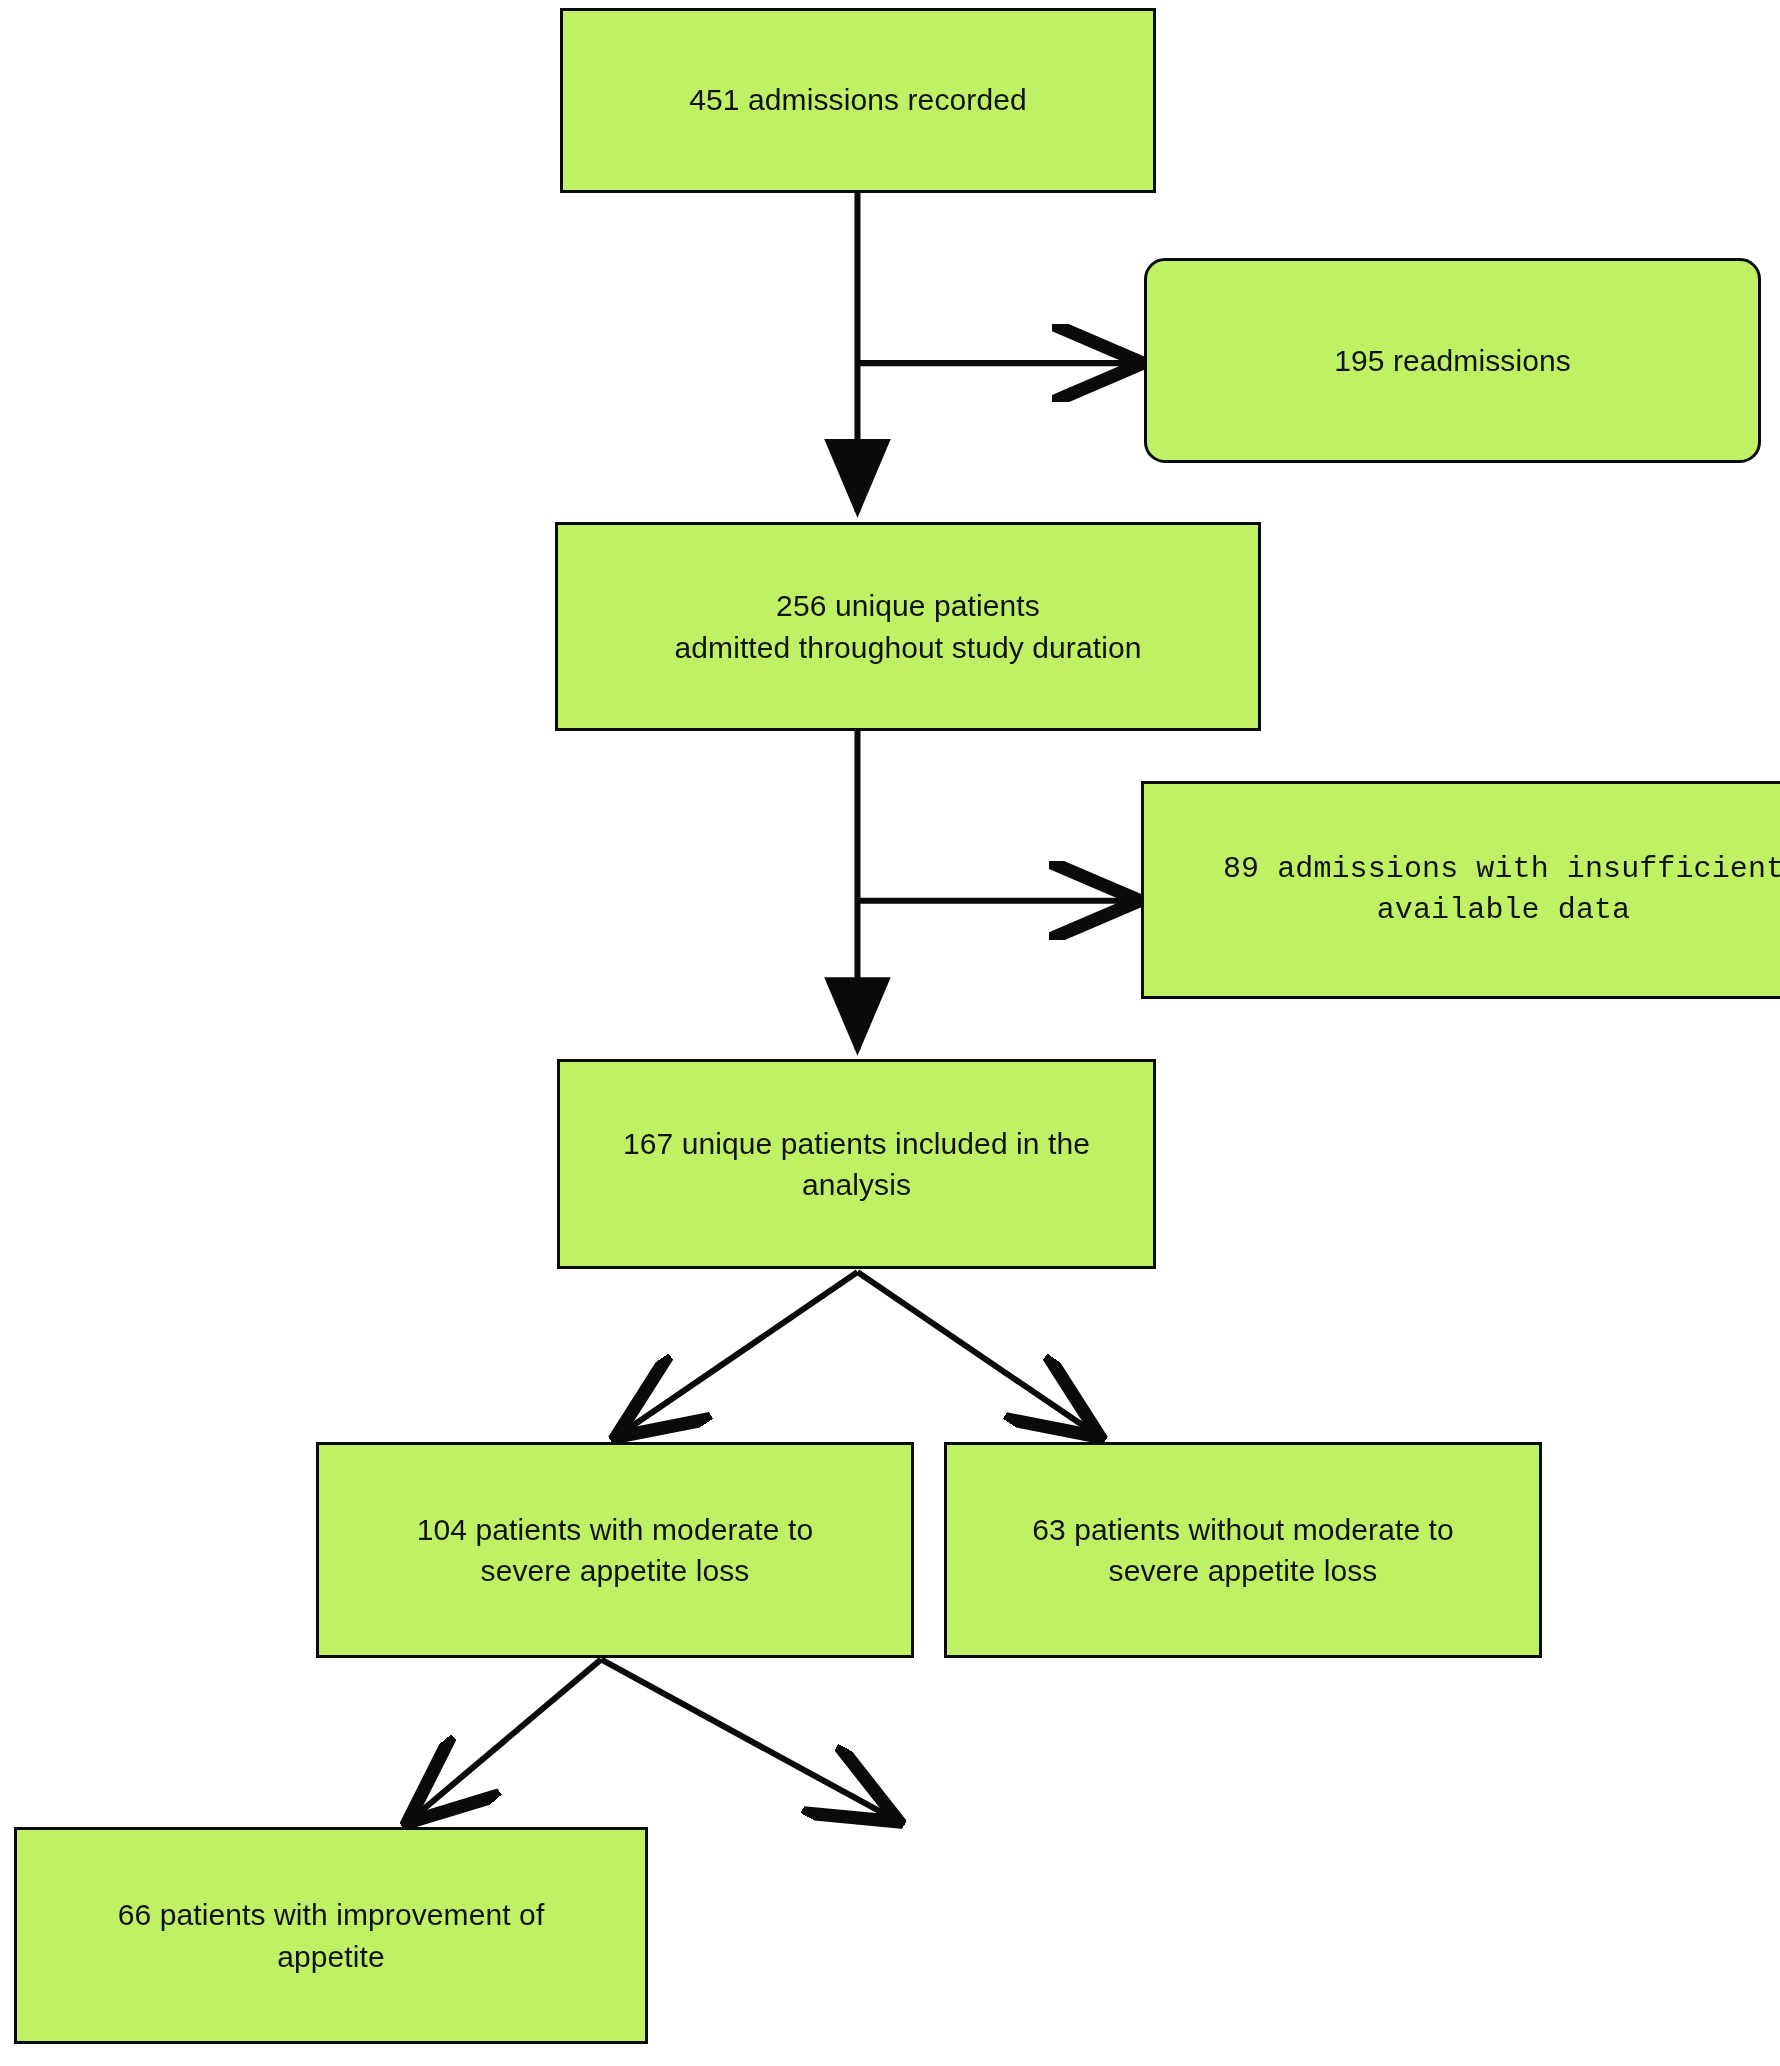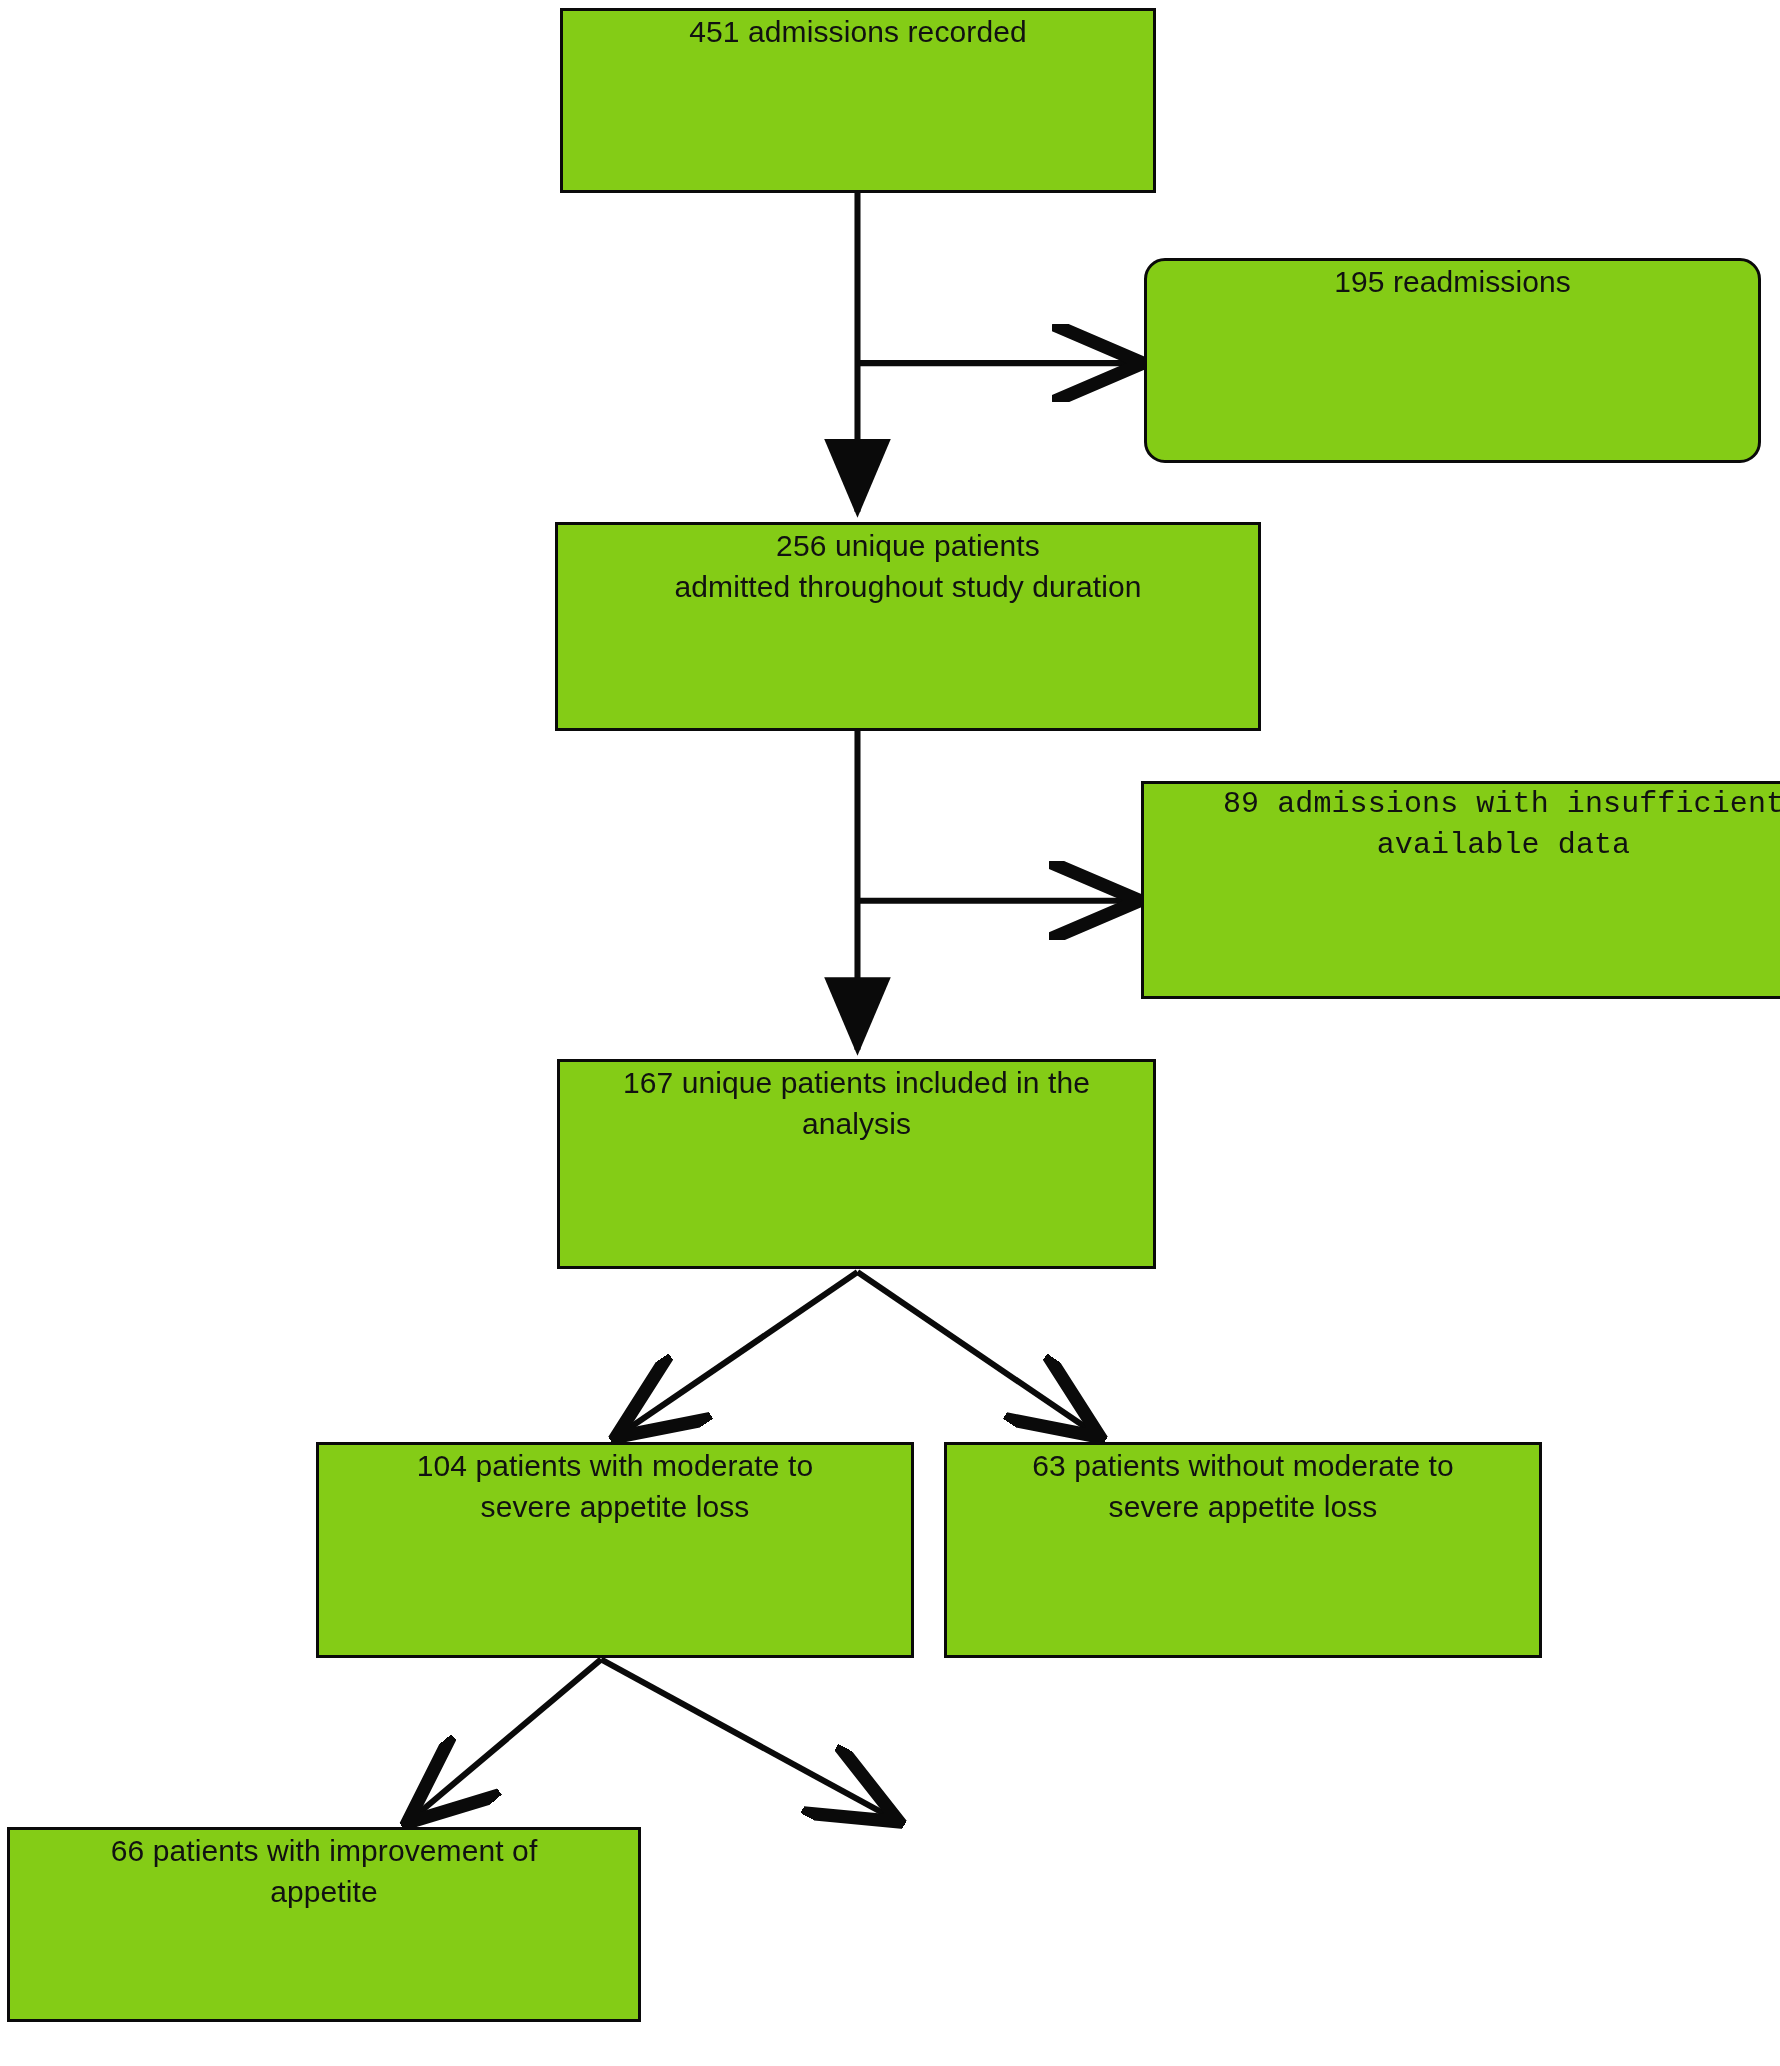--- a/index.html
+++ b/index.html
@@ -20,23 +20,24 @@
     position: absolute;
     left: 0;
     top: 0;
     width: 1781px;
     height: 2066px;
     pointer-events: none;
   }
   .node {
     position: absolute;
     box-sizing: border-box;
-    background: #84cc16;
+    background: #bef264;
     border: 3.9px solid #0a0a0a;
     display: flex;
+    align-items: center;
     justify-content: center;
     text-align: center;
   }
   .node-text {
     font-size: 30px;
     line-height: 1.38;
     color: #111111;
     font-weight: 400;
     letter-spacing: 0.1px;
     white-space: pre-line;
@@ -44,21 +45,21 @@
   }
 
   
   #node-admissions       { left: 560px; top: 7.7px;   width: 596px; height: 185px; }
   #node-readmissions     { left: 1144px; top: 258px;  width: 617px; height: 205px; border-radius: 21px; }
   #node-unique-patients  { left: 555px; top: 522px;  width: 706px; height: 209px; }
   #node-insufficient     { left: 1141px; top: 781px; width: 725px; height: 218px; font-family: Liberation Mono, monospace; }
   #node-included         { left: 557px; top: 1059px; width: 599px; height: 210px; }
   #node-appetite-loss    { left: 316px;  top: 1442px; width: 598px; height: 216px; }
   #node-no-appetite-loss { left: 944px; top: 1442px; width: 598px; height: 216px; }
-  #node-improvement      { left: 7px;   top: 1827px; width: 634px; height: 195px; }
+  #node-improvement      { left: 14px;   top: 1827px; width: 634px; height: 217px; }
   #node-no-improvement   { left: 664px; top: 1827px; width: 614px; height: 218px; }
 </style>
 </head>
 <body>
 
 <div id="flow-root">
 
   <svg id="edge-layer" viewBox="0 0 3236 3755" xmlns="http://www.w3.org/2000/svg">
     <defs>
       <marker id="arrow-solid" markerWidth="13" markerHeight="11" refX="12" refY="5.5" orient="auto" markerUnits="strokeWidth">

